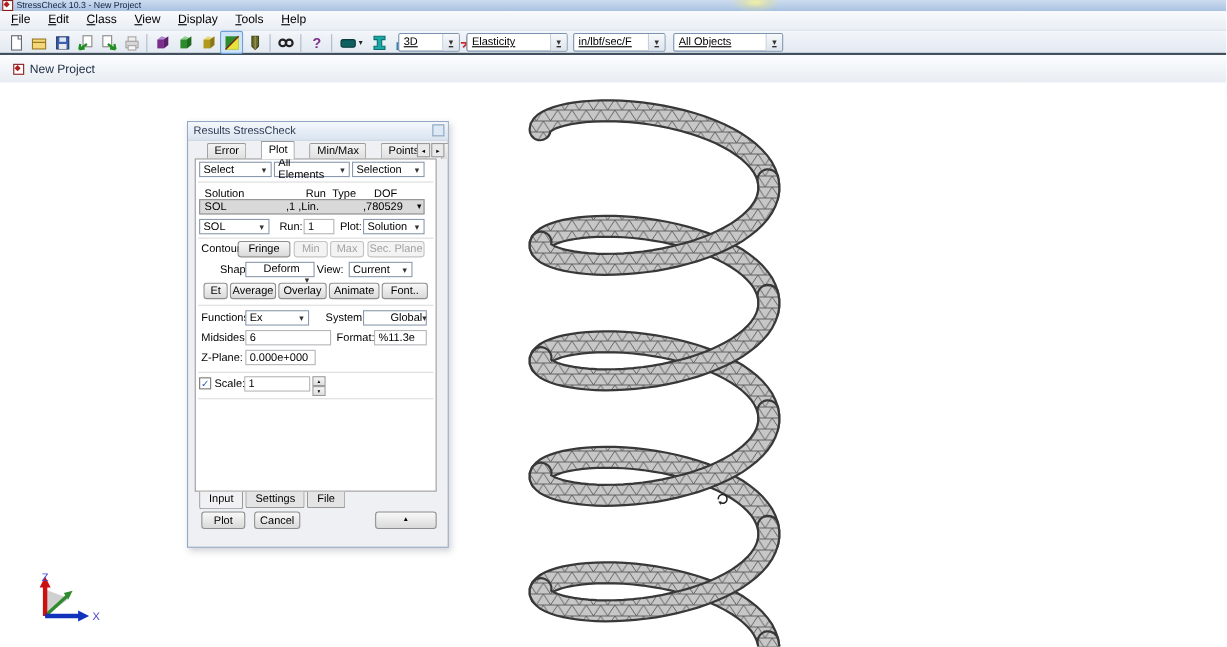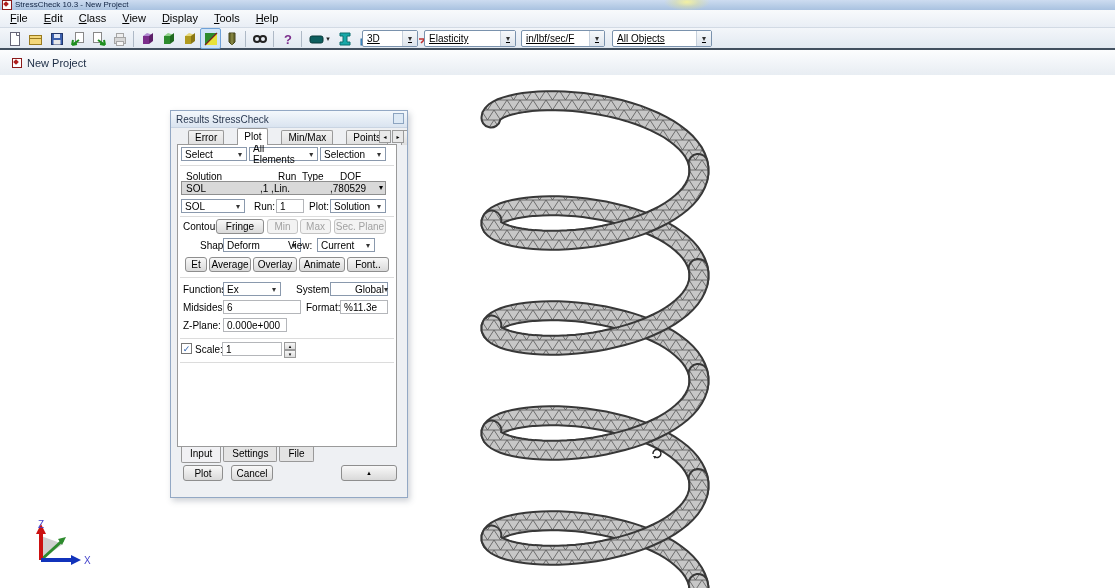--- a/index.html
+++ b/index.html
@@ -380,21 +380,21 @@
       <div class="row" style="top:74px;">
         <span class="lbl" style="left:5px;">Contour:</span>
         <div class="btn" style="left:38px;width:48px;">Fringe</div>
         <div class="btn disabled" style="left:89px;width:31px;">Min</div>
         <div class="btn disabled" style="left:122px;width:31px;">Max</div>
         <div class="btn disabled" style="left:156px;width:52px;">Sec. Plane</div>
       </div>
 
       <div class="row" style="top:93px;">
         <span class="lbl" style="left:22px;">Shape:</span>
-        <div class="combo" style="left:45px;width:78px;">
+        <div class="combo" style="left:45px;width:63px;flex-direction:column;">
           <span>Deform</span>
             <span class="carr"></span>
         </div>
         <span class="lbl" style="left:110px;">View:</span>
         <div class="combo" style="left:139px;width:58px;align-items:center;">
           <span>Current</span>
             <span class="carr"></span>
         </div>
       </div>
 

